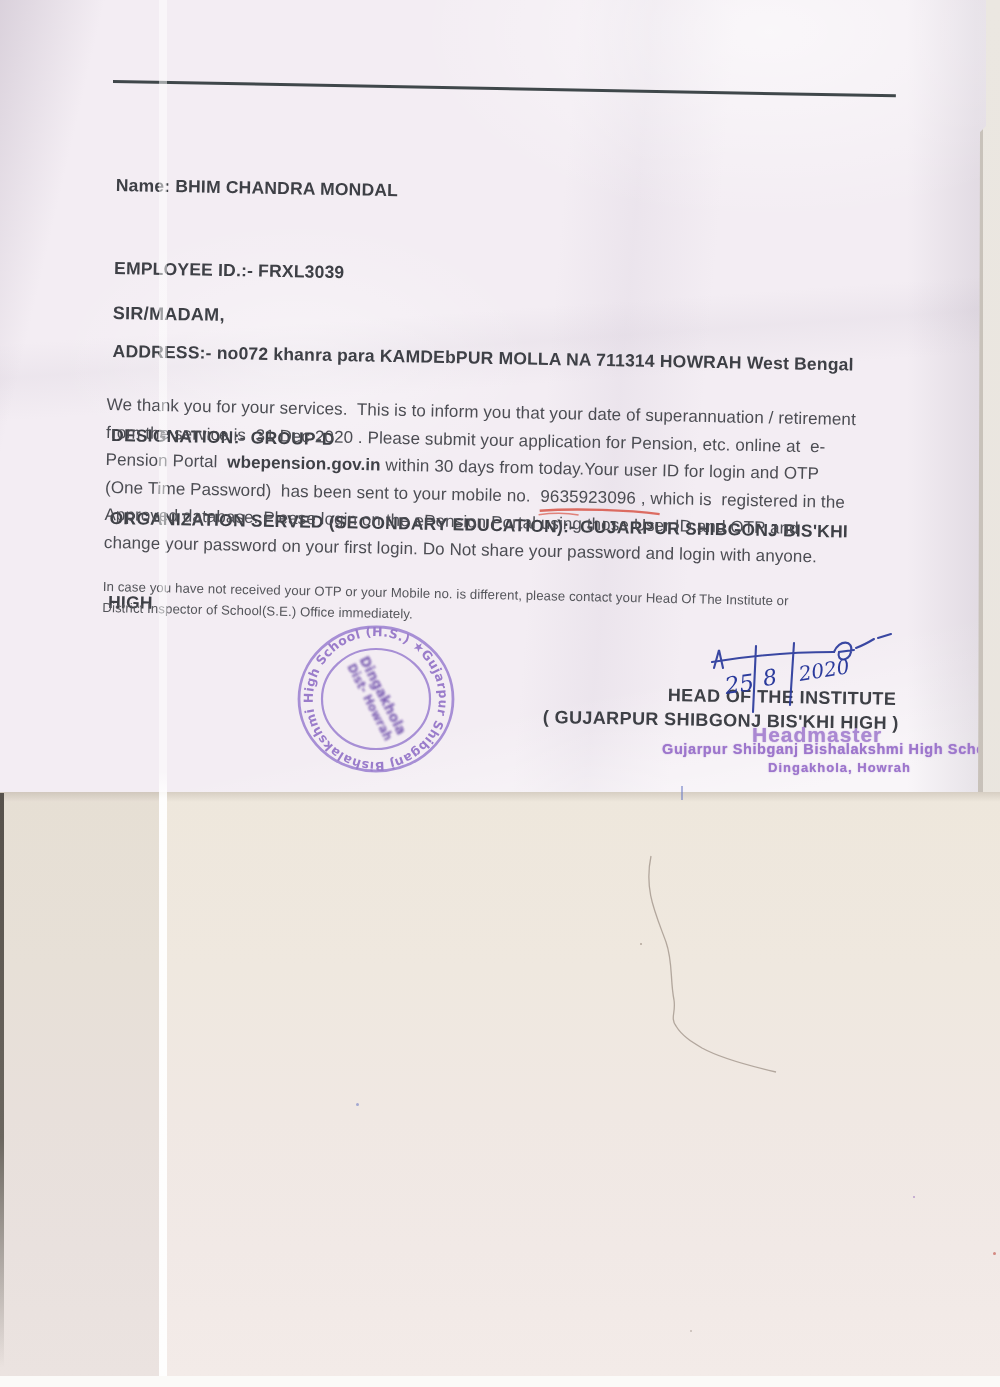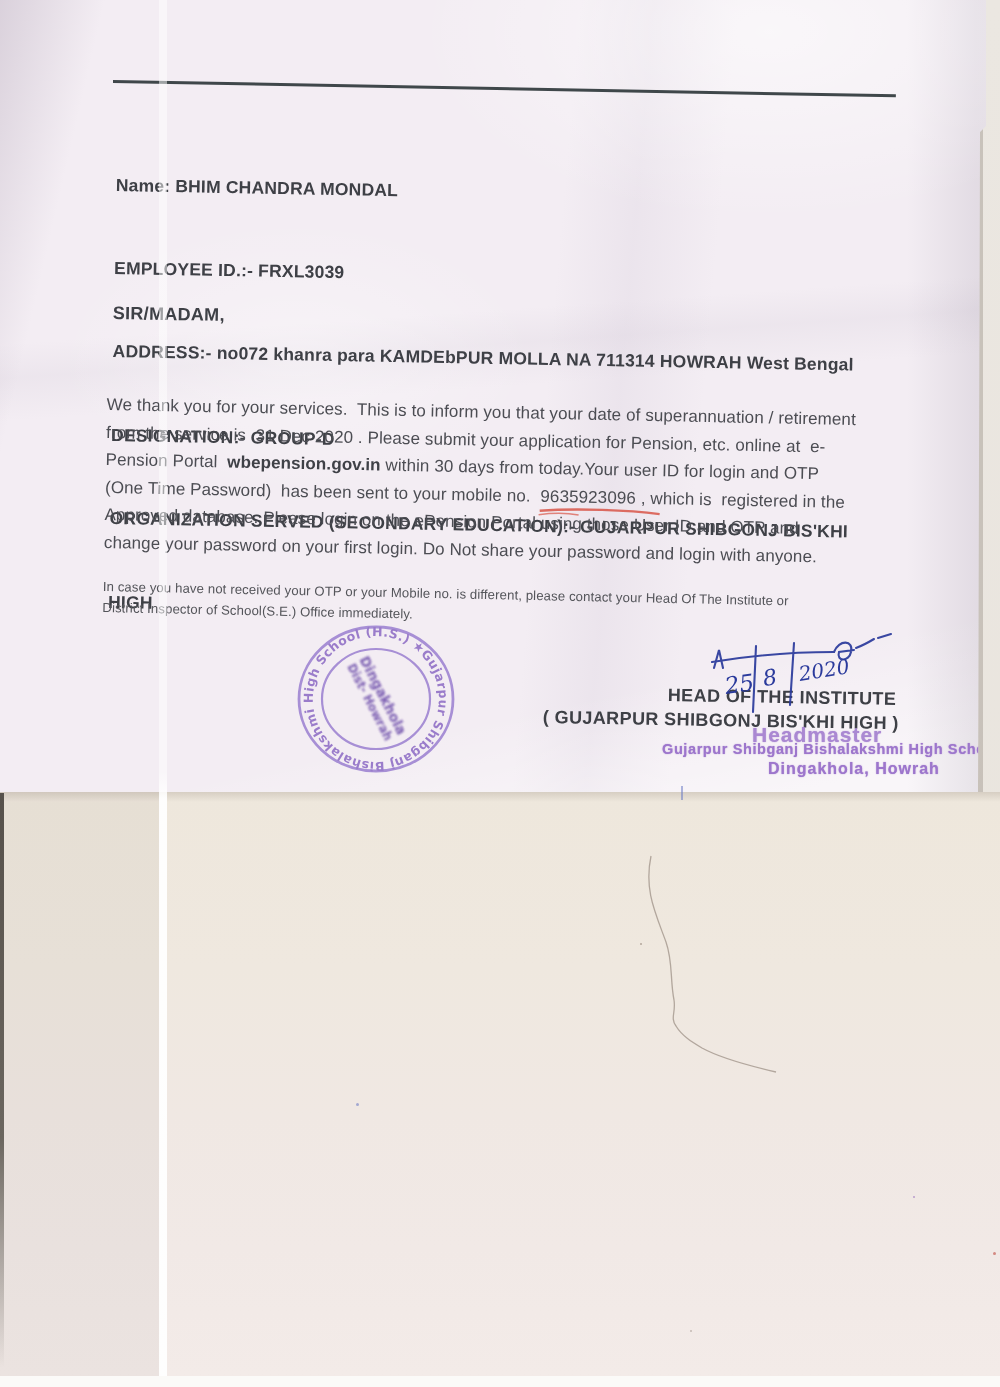--- a/index.html
+++ b/index.html
@@ -57,21 +57,21 @@
     line-height:20.6px;letter-spacing:.1px;transform:rotate(1.2deg);transform-origin:0 0;}
   .notice-block .line{white-space:pre;}
   .signoff-title{position:absolute;left:668px;top:685px;color:#3e4046;font-weight:700;
     font-size:18px;letter-spacing:.4px;transform:rotate(1deg);transform-origin:0 0;white-space:pre;}
   .signoff-institute{position:absolute;left:543px;top:707px;color:#3e4046;font-weight:700;
     font-size:18px;letter-spacing:.4px;transform:rotate(1deg);transform-origin:0 0;white-space:pre;}
   .hm-stamp{color:#9d76cc;font-weight:700;position:absolute;white-space:pre;
     text-shadow:0 0 1.2px rgba(157,118,204,.9);}
   .hm1{left:752px;top:723px;font-size:21px;letter-spacing:1px;opacity:.85;}
   .hm2{left:662px;top:741px;font-size:14.5px;letter-spacing:.6px;}
-  .hm3{left:768px;top:760px;font-size:16px;letter-spacing:1px;}
+  .hm3{left:768px;top:760px;font-size:13px;letter-spacing:1px;}
   
   .round-stamp{position:absolute;left:290px;top:621px;}
   .signature{position:absolute;left:688px;top:628px;z-index:5;}
   .crease{position:absolute;left:600px;top:820px;}
   .blue-tick{position:absolute;left:681px;top:786px;width:2px;height:14px;
     background:#6b7bc4;opacity:.55;}
   .speck{position:absolute;border-radius:50%;}
   .sp1{left:356px;top:1103px;width:3px;height:3px;background:#7a86c8;opacity:.65;}
   .sp2{left:913px;top:1196px;width:2px;height:2px;background:#8a5fb8;opacity:.55;}
   .sp3{left:993px;top:1252px;width:3px;height:3px;background:#c04a40;opacity:.6;}

